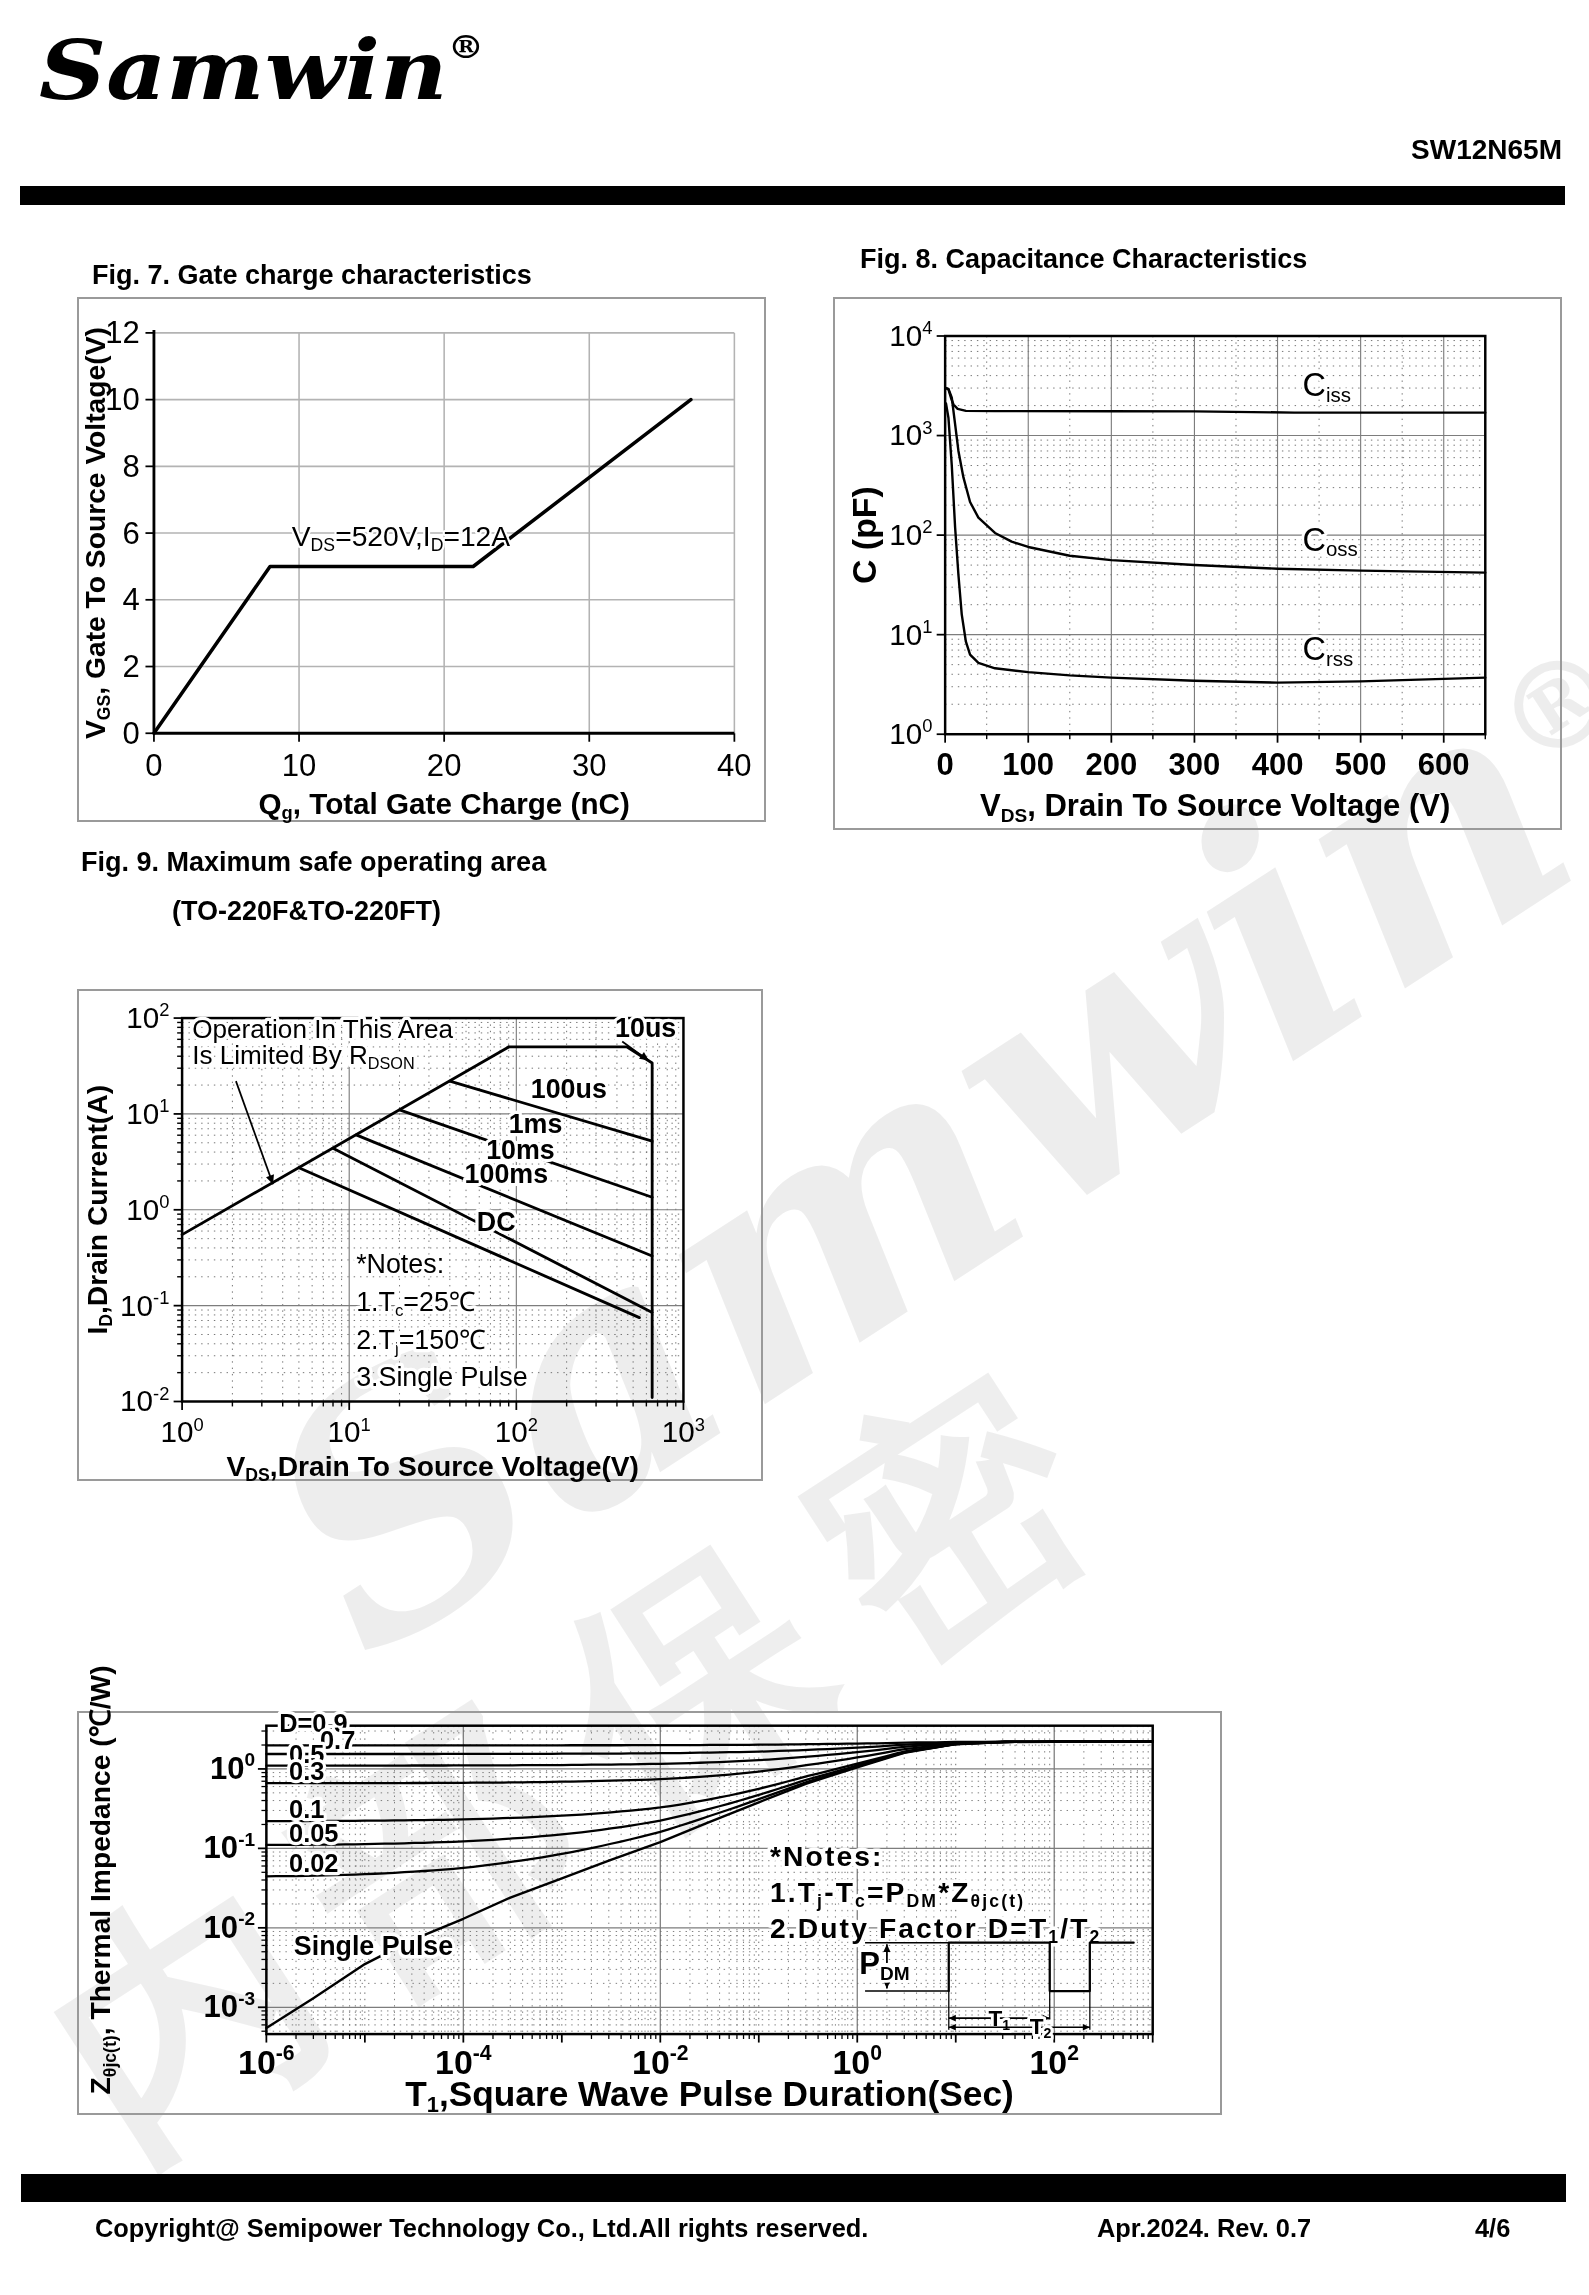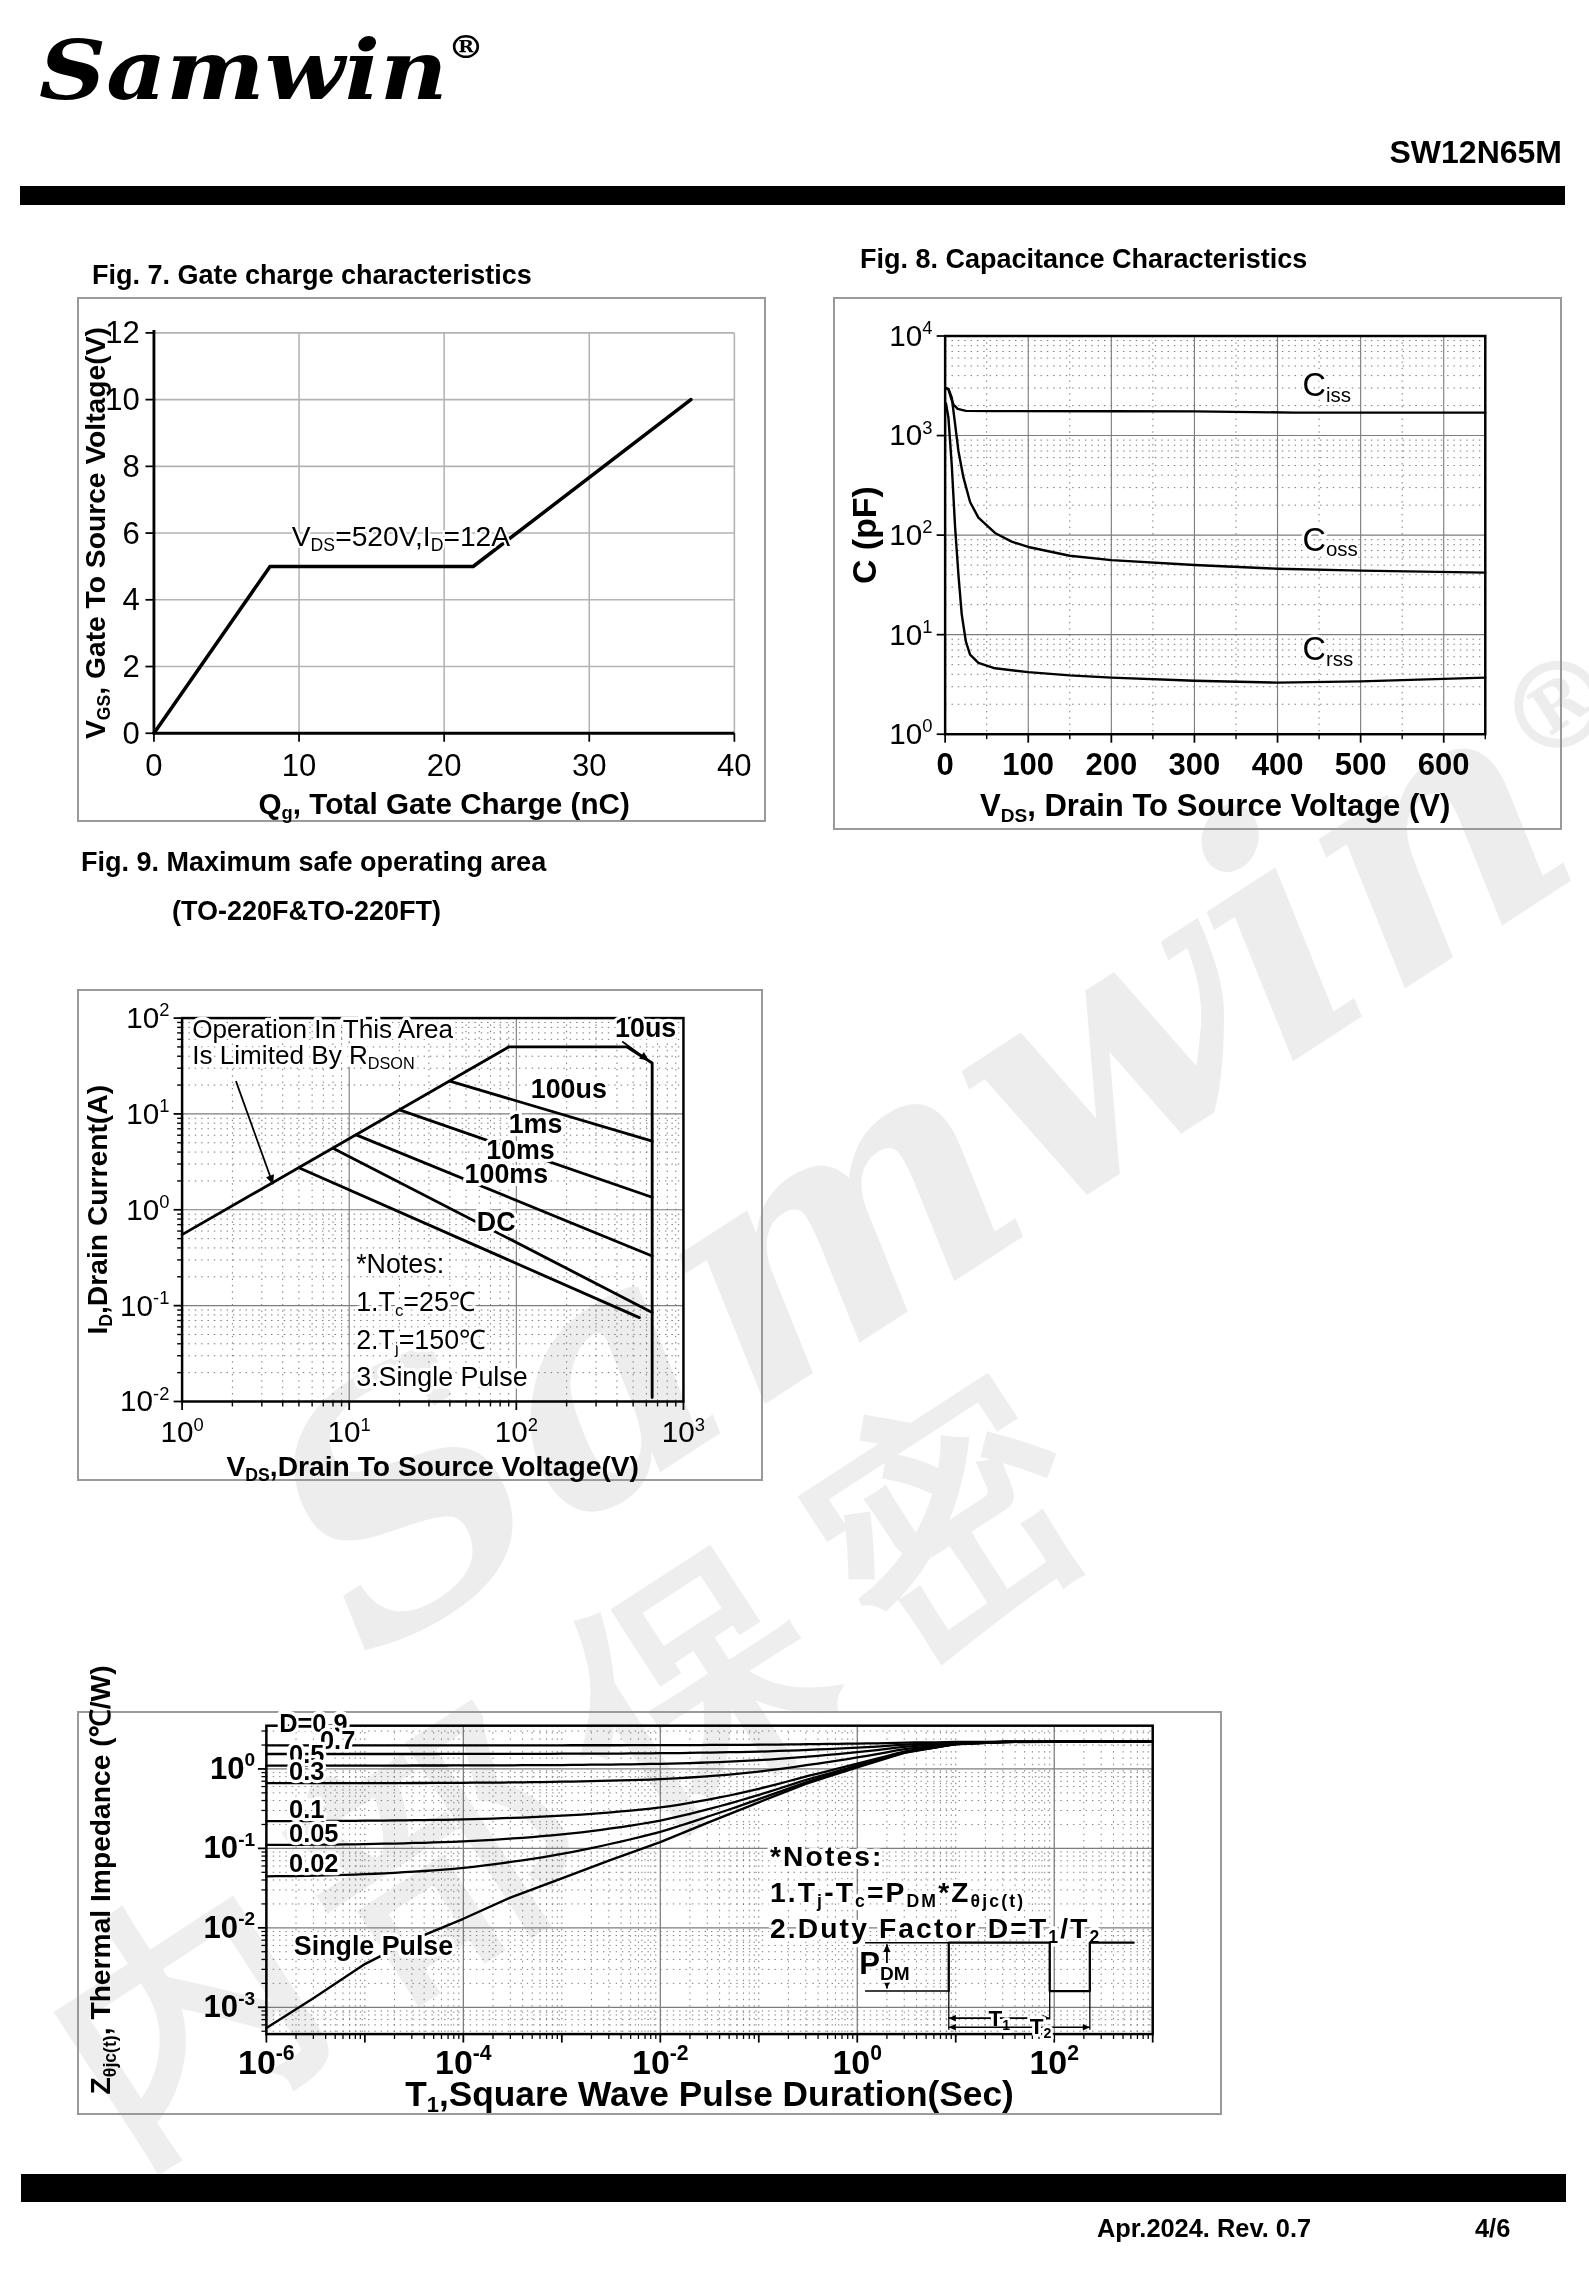--- a/index.html
+++ b/index.html
@@ -12,21 +12,21 @@
          color:rgba(0,0,0,0.07);white-space:nowrap;line-height:1;}
   .wm-reg{font-size:120px;vertical-align:super;}
   .wm-cn{position:absolute;left:78px;top:1956px;transform-origin:0 50%;transform:rotate(-33deg);
          font-family:"DejaVu Sans",sans-serif;font-weight:bold;font-size:254px;letter-spacing:49px;
          color:rgba(0,0,0,0.065);white-space:nowrap;line-height:1;}
   .z{position:absolute;z-index:1;}
   
   .logo{left:39px;top:21px;font-family:"DejaVu Serif",serif;font-style:italic;font-weight:bold;
         font-size:83px;line-height:1.2;transform-origin:left top;transform:scaleX(1.12);white-space:nowrap;}
   .logo .reg{font-size:32.5px;position:relative;top:-41px;font-style:normal;}
-  .partno{right:27px;top:134px;font-size:32px;font-weight:bold;}
+  .partno{right:27px;top:134px;font-size:28px;font-weight:bold;}
   .hrule{left:20px;top:186px;width:1545px;height:19px;background:#000;}
   
   .cap{font-size:27px;font-weight:bold;white-space:nowrap;}
   #cap7{left:92px;top:232px;margin-top:28px;}
   #cap8{left:860px;top:232px;margin-top:12px;}
   #cap9a{left:81px;top:847px;}
   #cap9b{left:172px;top:896px;}
   #cap10{left:81px;top:1543px;}
   
   .figbox{border:2.8px solid #9a9a9a;background:transparent;box-sizing:border-box;}
@@ -654,17 +654,18 @@
         <line x1="1232.0389078552391" y1="445.3813420439815" x2="1431.9255735597885" y2="445.3813420439815" stroke="#000" stroke-width="2.2"></line>
         <polygon points="1431.9255735597885,445.3813420439815 1421.9807799976008,450.0825207265536 1421.9807799976008,440.68016336140937" fill="#000"></polygon>
         <polygon points="1232.0389078552391,445.3813420439815 1241.9837014174268,440.68016336140937 1241.9837014174268,450.0825207265536" fill="#000"></polygon>
         <text x="1361.982240707514" y="455.3813420439815" font-size="32" font-weight="bold" text-anchor="middle" fill="#000" paint-order="stroke" stroke="#fff" stroke-width="8" stroke-linejoin="round"><tspan dy="0.0">T</tspan><tspan font-size="20" dy="5.8">2</tspan></text>
         <text x="893" y="557" font-size="50" font-weight="bold" text-anchor="middle" fill="#000"><tspan dy="0.0">T</tspan><tspan font-size="31" dy="9.0">1</tspan><tspan dy="-9.0">,Square Wave Pulse Duration(Sec)</tspan></text>
         <text x="44" y="236.5" font-size="40" font-weight="bold" text-anchor="middle" fill="#000" transform="rotate(-90 44 236.5)"><tspan dy="0.0">Z</tspan><tspan font-size="25" dy="7.2">θjc(t)</tspan><tspan dy="-7.2">, Thermal  Impedance (℃/W)</tspan></text>
       </svg>
   </div>
 
   <div class="z frule"></div>
+  <div class="z ftext" id="fcopy">Copyright@ Semipower Technology Co., Ltd.All rights reserved.</div>
   <div class="z ftext" id="frev">Apr.2024. Rev. 0.7</div>
   <div class="z ftext" id="fpage">4/6</div>
 
 </div>
 
 
 </body></html>

